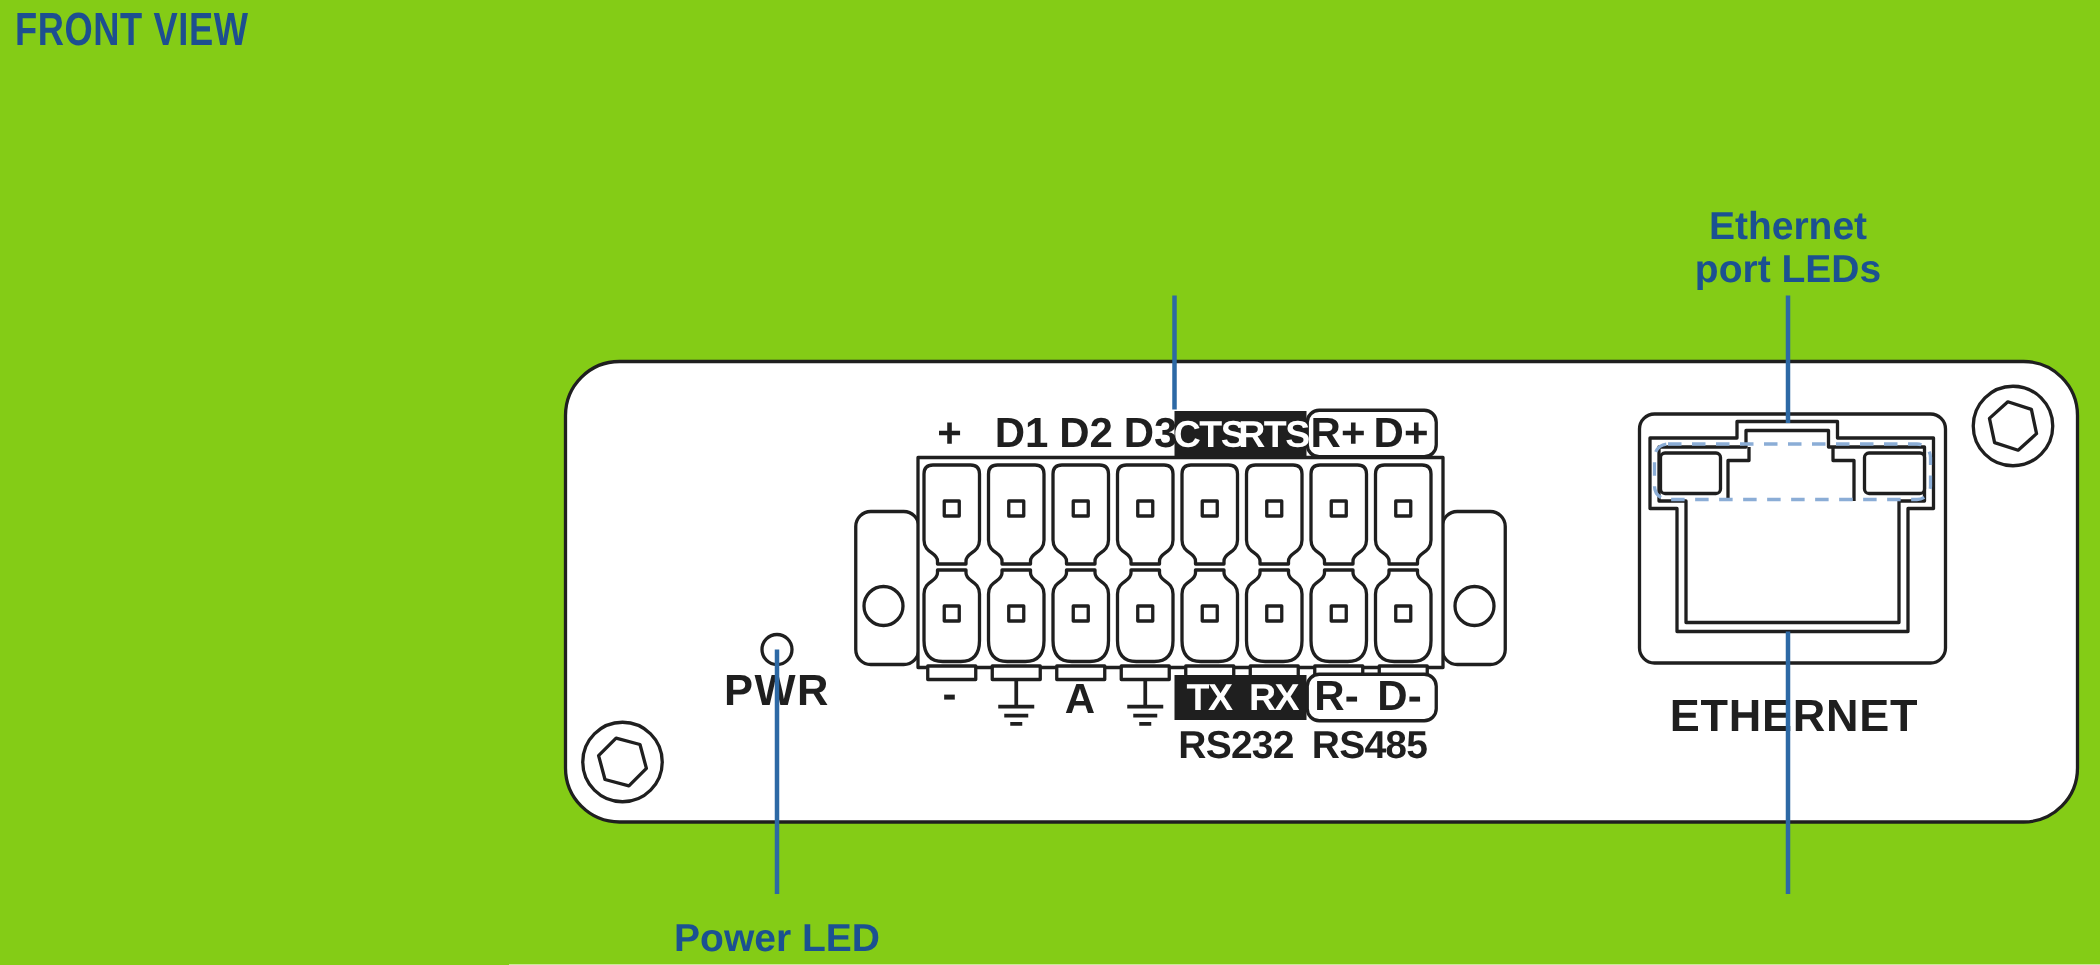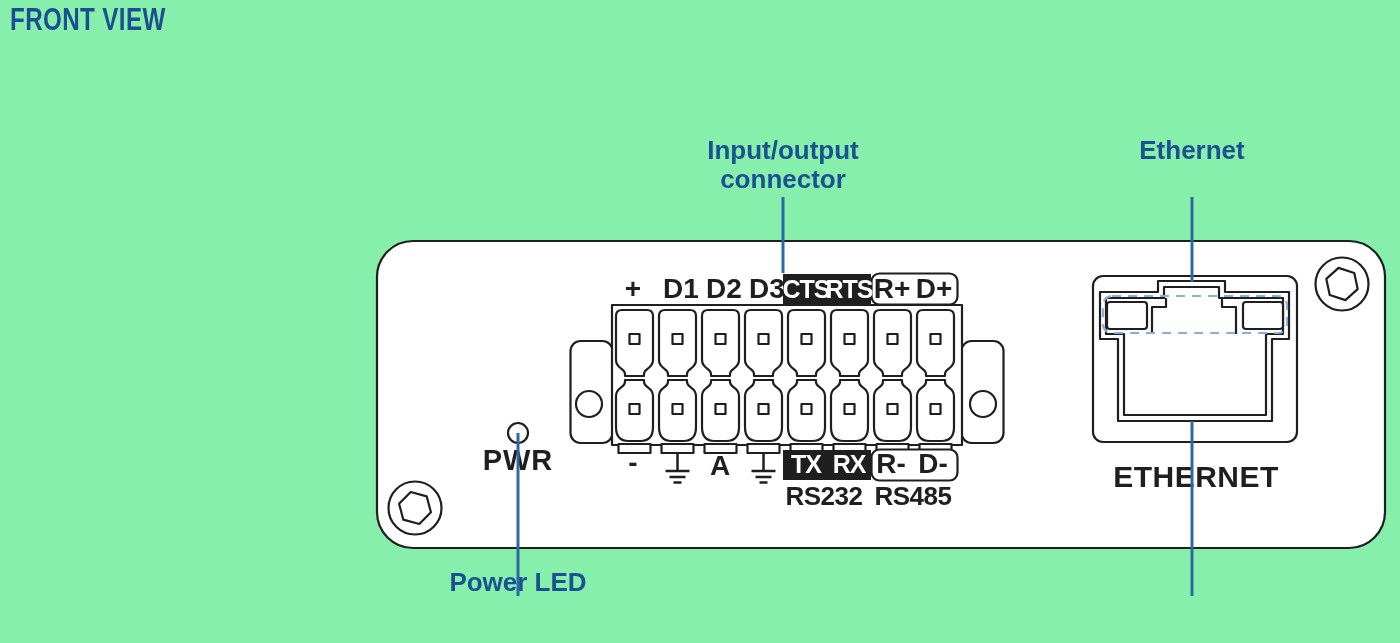--- a/index.html
+++ b/index.html
@@ -1,26 +1,26 @@
 <!DOCTYPE html>
 <html style="--heading-blue: #1d4f90; --callout-text-blue: #1b5191; --callout-line-blue: #2d69a5; --led-dash-blue: #8badd6; --drawing-black: #1f1f1f;"><head>
 <meta charset="utf-8">
 <style>
   html,body{margin:0;padding:0;background:#fff;}
-  #stage{position:relative;width:1400px;height:643px;background:#86efac;overflow:hidden;
+  #stage{position:relative;width:1400px;height:643px;background:#84cc16;overflow:hidden;
          font-family:"Liberation Sans",sans-serif;}
   #page-title{position:absolute;left:10px;top:2px;margin:0;
               font:bold 31px "Liberation Sans",sans-serif;color:var(--heading-blue);
               letter-spacing:.5px;transform:scaleX(.78);transform-origin:0 0;}
   .callout{position:absolute;width:286px;text-align:center;
            font:bold 26px "Liberation Sans",sans-serif;line-height:29px;
            color:var(--callout-text-blue);}
   #callout-io{left:640px;top:136px;}
   #callout-eth-leds{left:1049px;top:136px;}
-  #callout-pwr{left:375px;top:568px;}
+  #callout-pwr{left:375px;top:611px;}
   #callout-ethport{left:1049px;top:598px;}
   svg{position:absolute;left:0;top:0;}
   .ln  {stroke:var(--drawing-black);fill:none;stroke-width:2.2;stroke-linejoin:round;}
   .lnf {stroke:var(--drawing-black);fill:#fff;stroke-width:2.2;stroke-linejoin:round;}
   .blk {fill:var(--drawing-black);stroke:none;}
   .txt {font:bold 28px "Liberation Sans",sans-serif;fill:var(--drawing-black);text-anchor:middle;}
   .txt-ws{fill:#fff;font-size:25px;letter-spacing:-1px;}
   .txt-proto{font-size:26px;letter-spacing:-.5px;}
   .txt-pwr{font-size:29px;letter-spacing:1px;}
   .txt-eth{font-size:30px;letter-spacing:.5px;}
@@ -28,27 +28,24 @@
   .dashed{stroke:var(--led-dash-blue);stroke-width:2.2;fill:none;stroke-dasharray:9 7;}
   .gnd{stroke:var(--drawing-black);stroke-width:2.5;fill:none;}
 </style>
 </head>
 <body>
 
 <div id="stage">
 
   <h1 id="page-title">FRONT VIEW</h1>
 
-  <div class="callout" id="callout-io">
-    <div>Input/output</div>
-    <div>connector</div>
-  </div>
 
   <div class="callout" id="callout-eth-leds">
     <div>Ethernet</div>
+    <div>port LEDs</div>
   </div>
 
   <div class="callout" id="callout-pwr">
     <div>Power LED</div>
   </div>
 
 
   <svg width="1400" height="643" viewBox="0 0 1400 643">
 
     <rect x="377" y="241" width="1008" height="307" rx="36" class="lnf"></rect>

